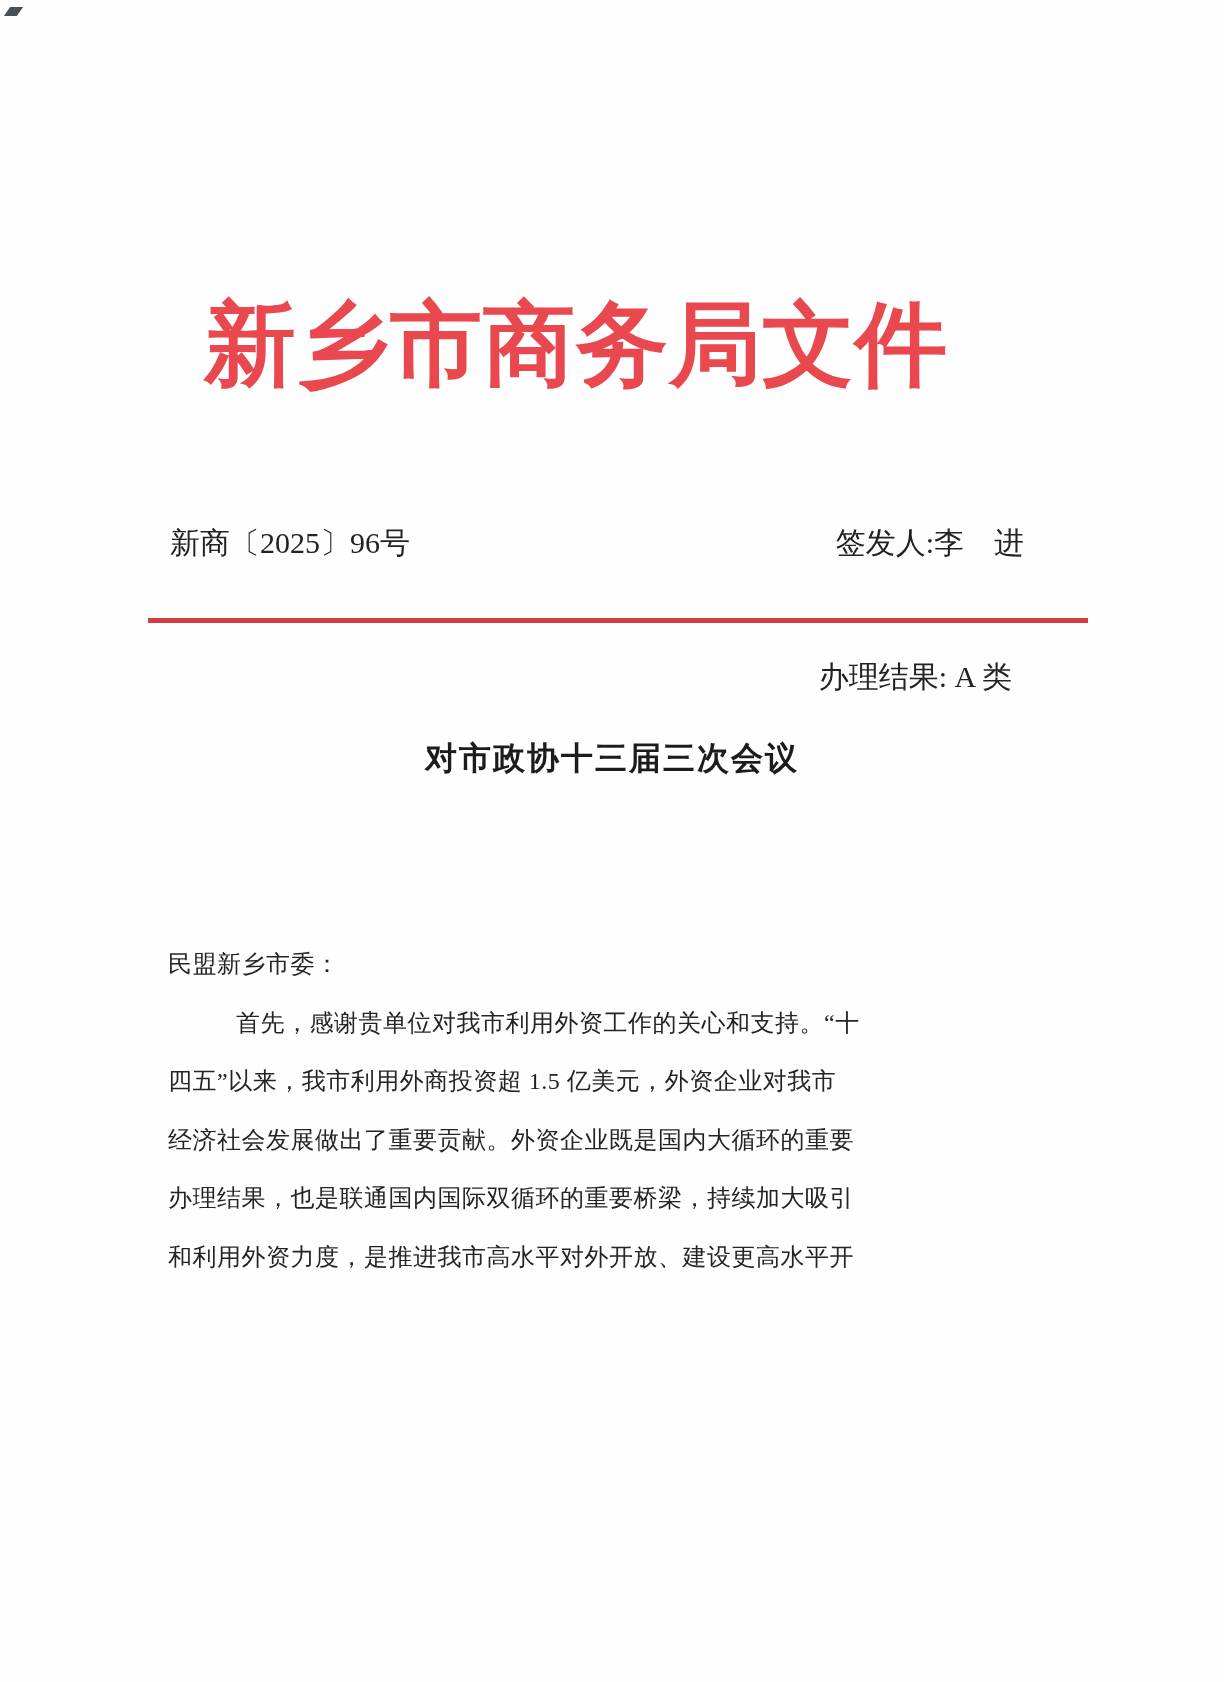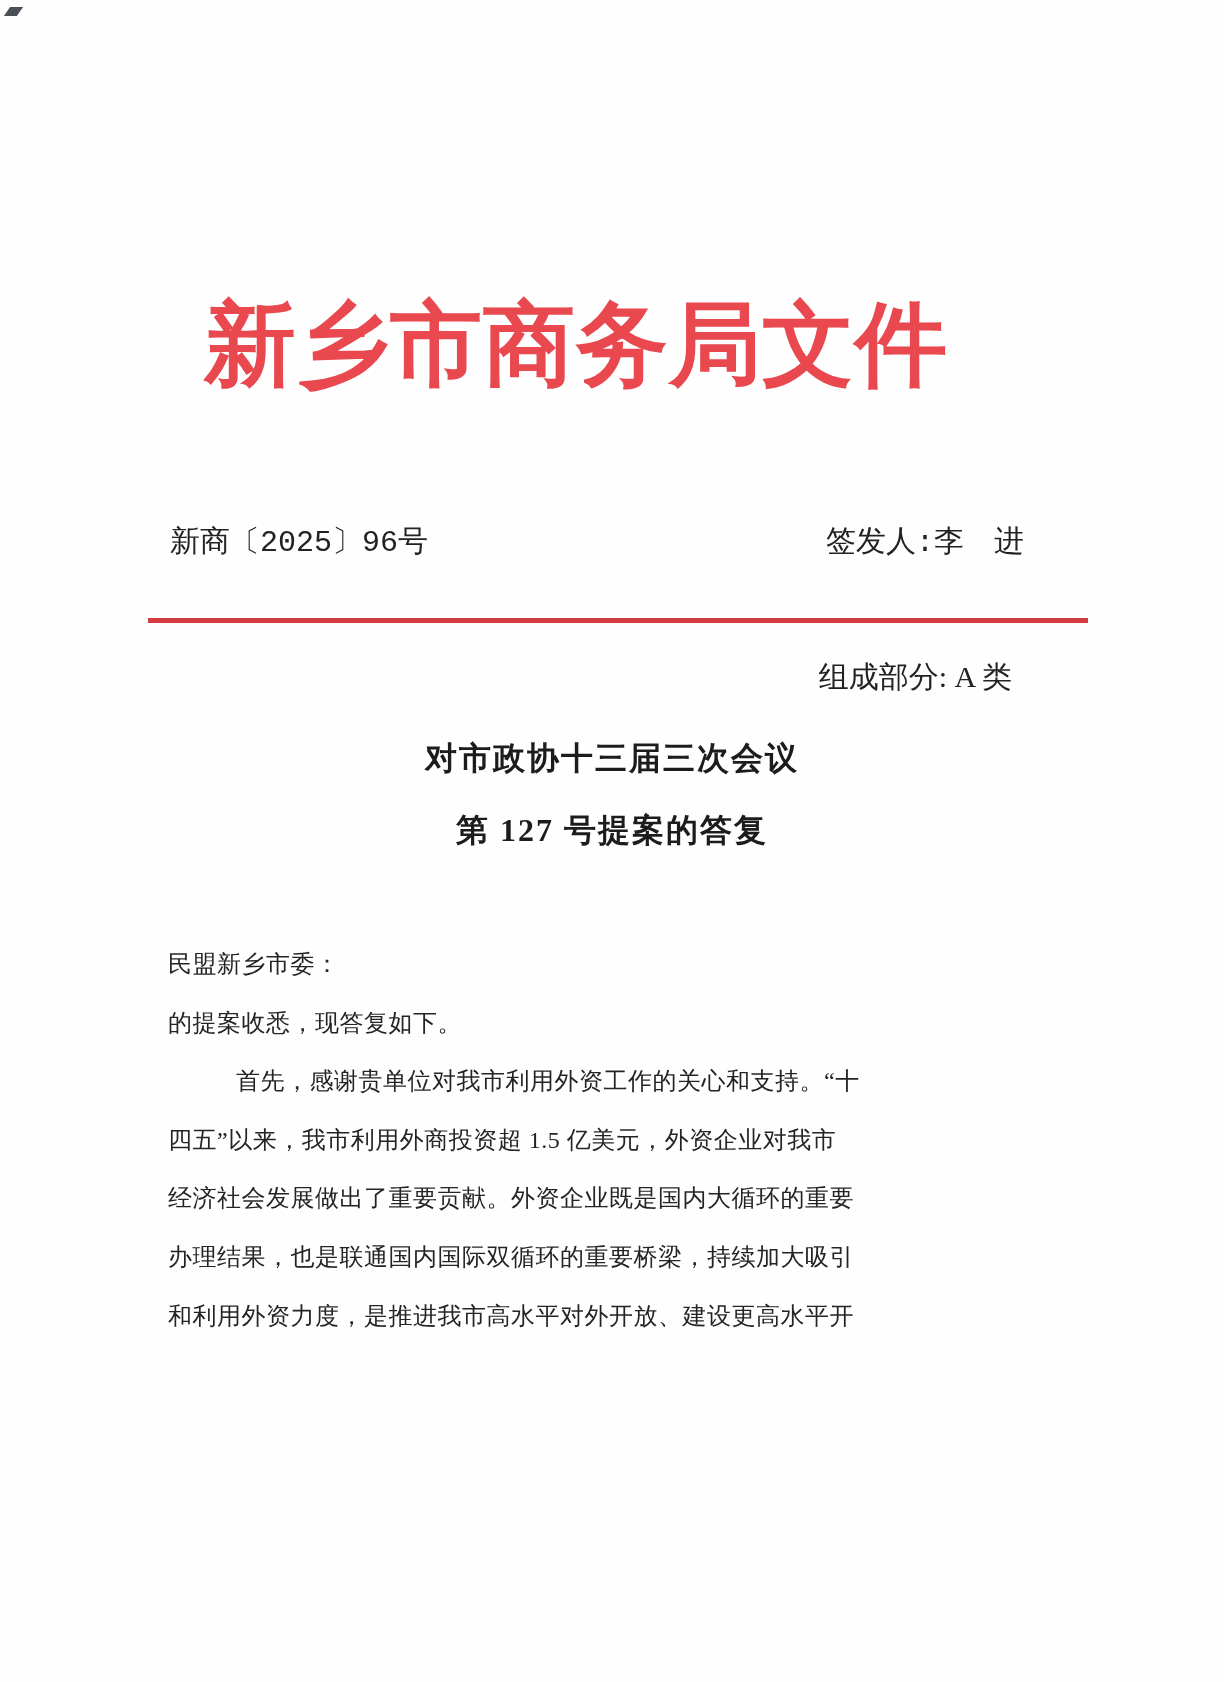--- a/index.html
+++ b/index.html
@@ -48,21 +48,20 @@
     top: 518px;
     left: 170px;
     right: 200px;
     height: 50px;
     display: flex;
     justify-content: space-between;
     align-items: center;
     font-size: 30px;
     line-height: 50px;
     white-space: nowrap;
-    font-family: Liberation Mono, monospace;
   }
   .red-rule {
     position: absolute;
     top: 618px;
     left: 148px;
     width: 940px;
     height: 5px;
     background: #d43c41;
   }
   .result-row {
@@ -117,30 +116,28 @@
 
   <div class="org-header">新乡市商务局文件</div>
 
   <div class="info-row">
     <span>新商〔2025〕96号</span>
     <span>签发人:李　进</span>
   </div>
 
   <div class="red-rule"></div>
 
-  <div class="result-row">组成部分: A 类</div>
+  <div class="result-row">办理结果: A 类</div>
 
   <div class="doc-title">
     <div class="title-line">对市政协十三届三次会议</div>
-    <div class="title-line">第 127 号提案的答复</div>
   </div>
 
   <div class="doc-body">
     <div class="body-line">民盟新乡市委：</div>
-    <div class="body-line">的提案收悉，现答复如下。</div>
     <div class="body-line indent">首先，感谢贵单位对我市利用外资工作的关心和支持。“十</div>
     <div class="body-line">四五”以来，我市利用外商投资超 1.5 亿美元，外资企业对我市</div>
     <div class="body-line">经济社会发展做出了重要贡献。外资企业既是国内大循环的重要</div>
     <div class="body-line">办理结果，也是联通国内国际双循环的重要桥梁，持续加大吸引</div>
     <div class="body-line">和利用外资力度，是推进我市高水平对外开放、建设更高水平开</div>
   </div>
 
 </div>
 
 </body></html>

